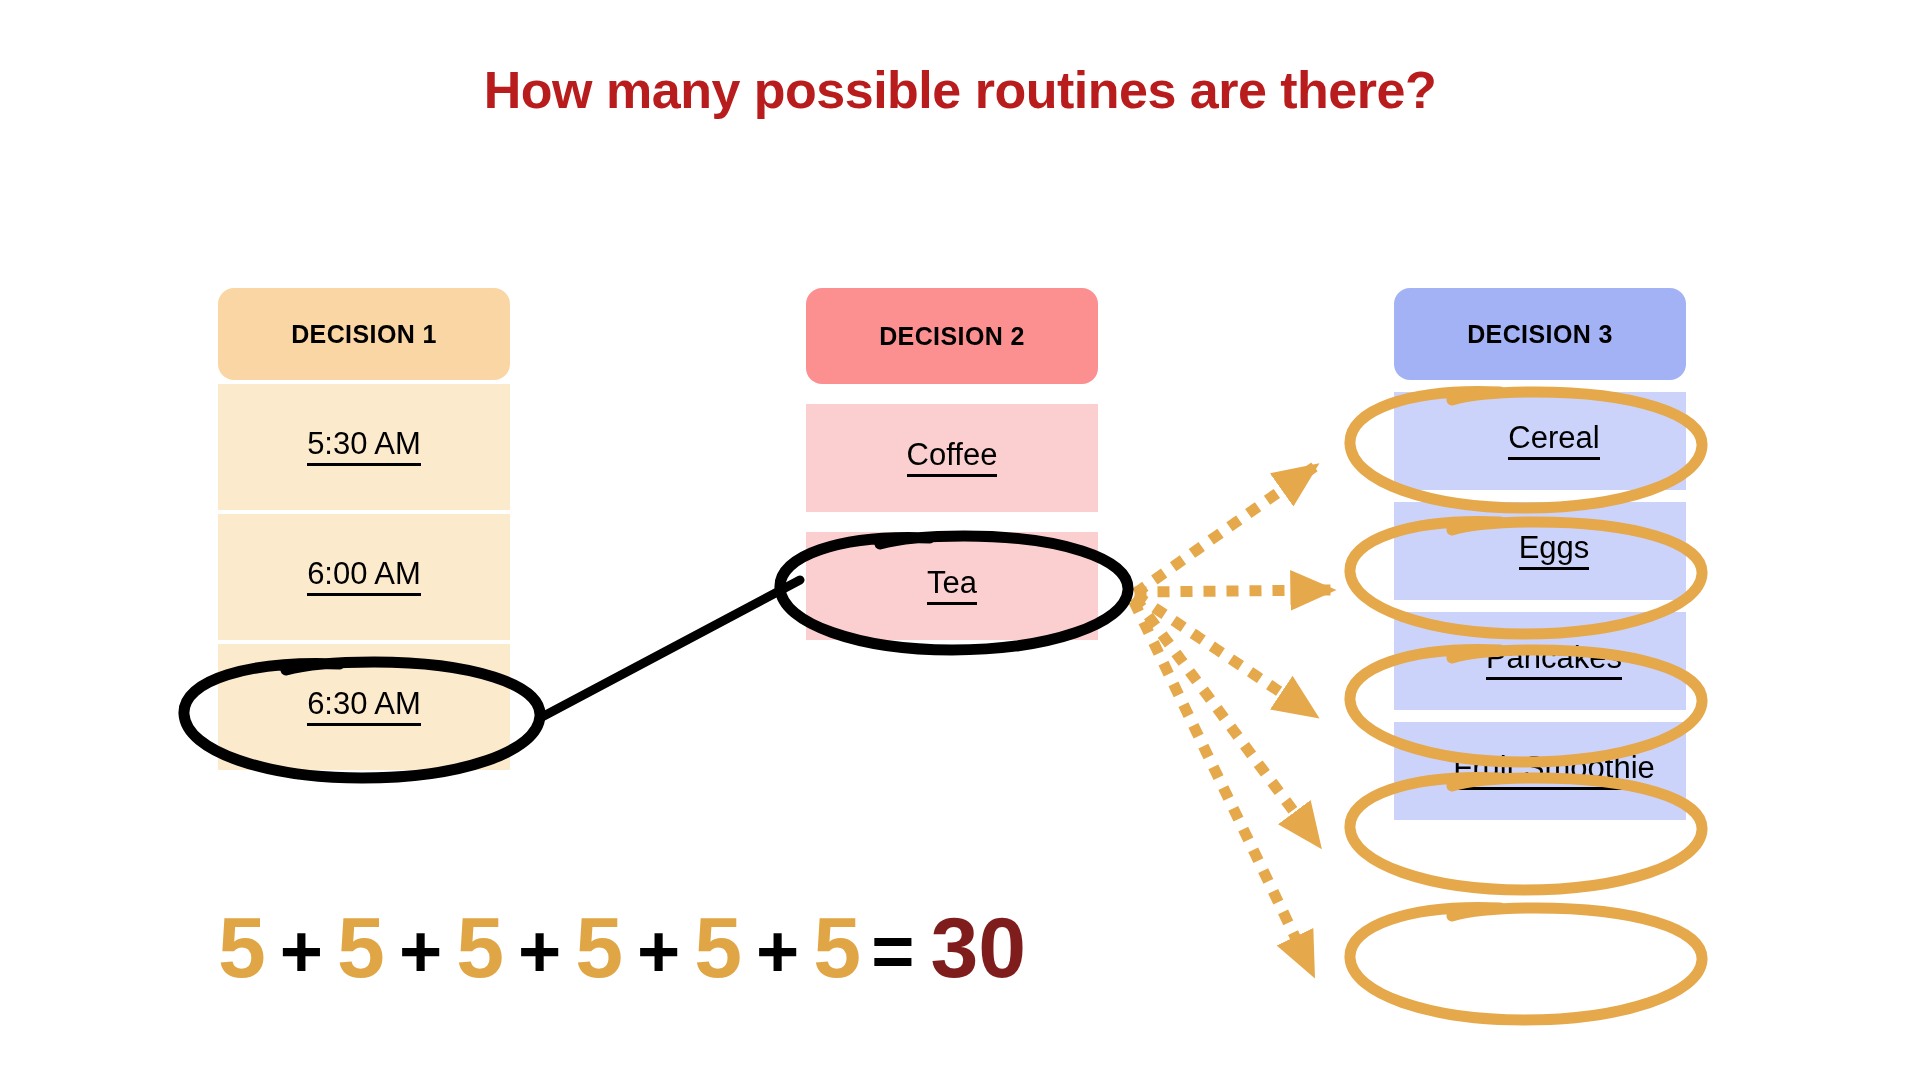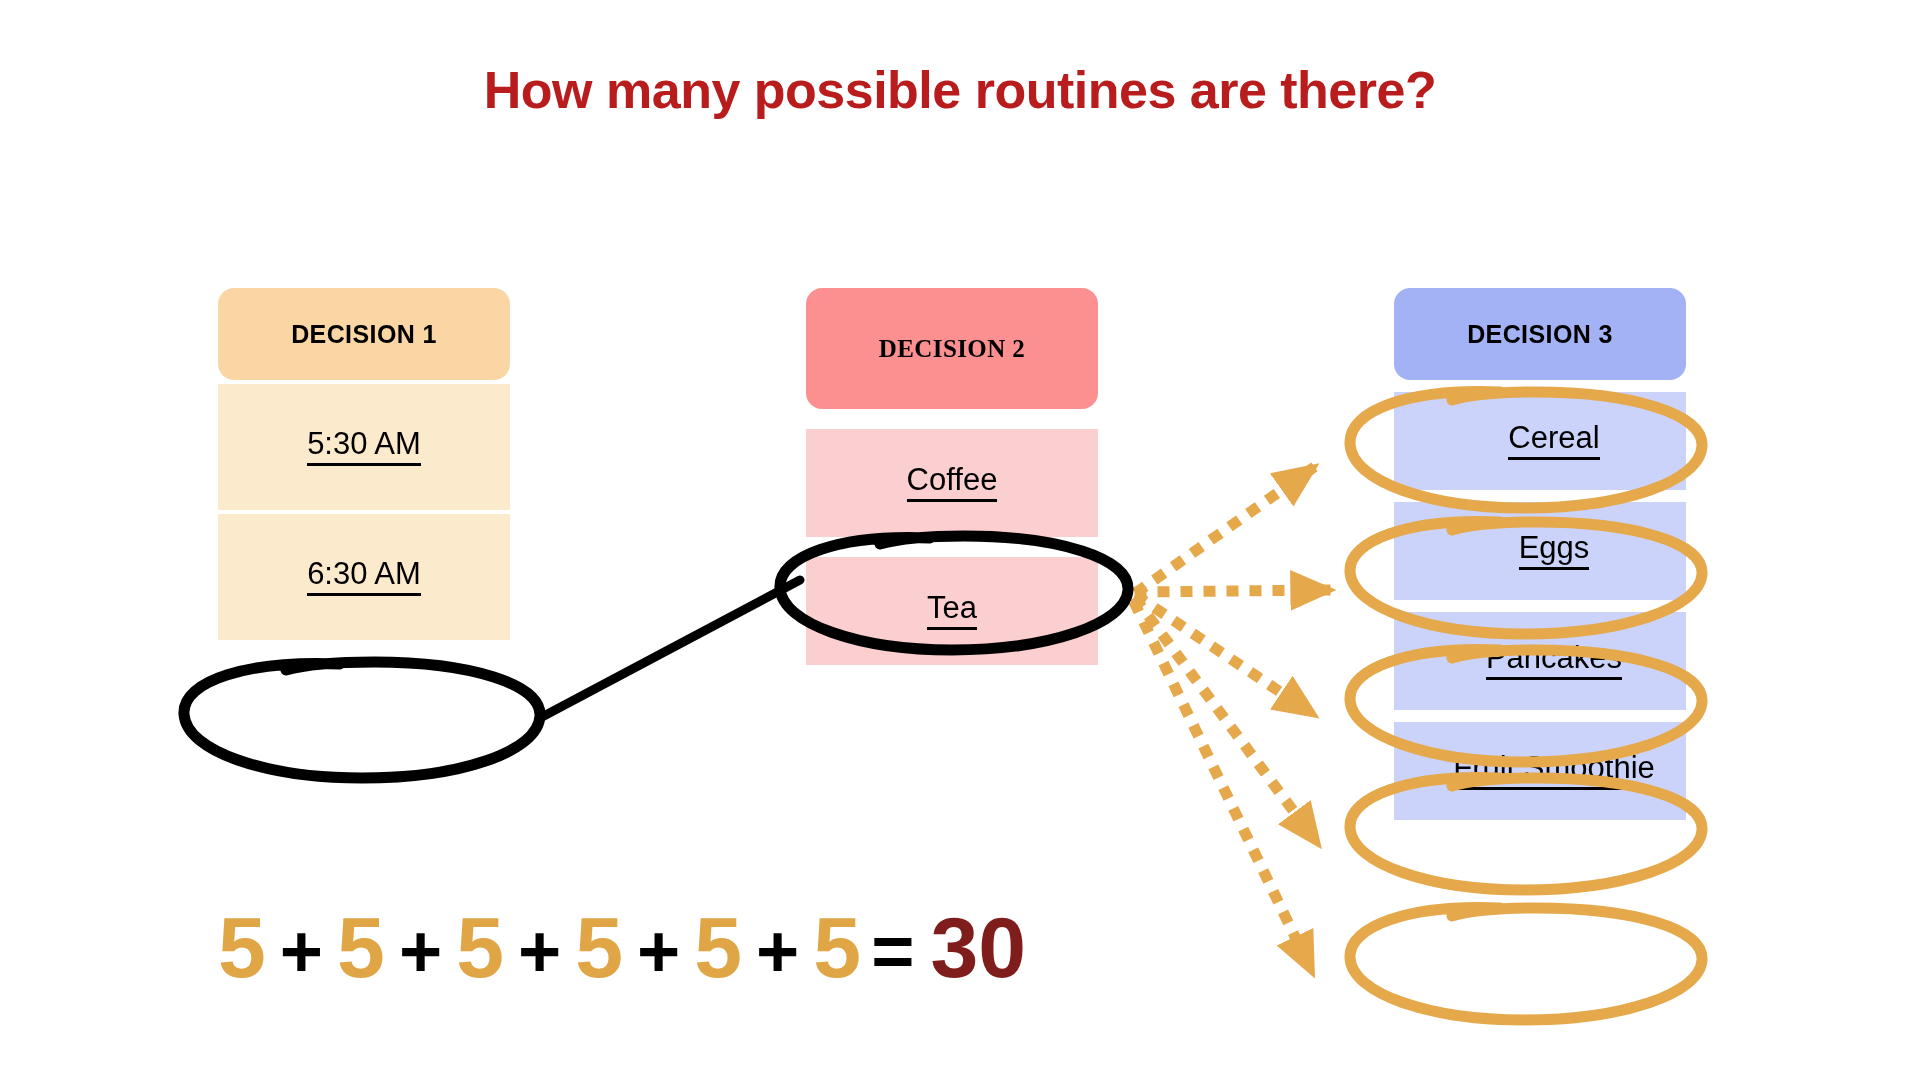--- a/index.html
+++ b/index.html
@@ -66,21 +66,21 @@
   .option .label {
     border-bottom: 3px solid #000;
     padding-bottom: 2px;
     line-height: 1.05;
   }
   #col-1 .option { background: #fceacd; }
   #col-2 .option { background: #fbcfcf; }
   #col-3 .option { background: #ccd3fa; }
 
   
-  #col-2 .col-header { height: 121px; font-family: Liberation Serif, serif; }
+  #col-2 .col-header { height: 96px; }
   #col-2 .option { height: 108px; margin-top: 20px; }
 
   
   #col-3 .option { height: 98px; margin-top: 12px; padding-left: 28px; }
 
   
   #annotations {
     position: absolute;
     left: 0;
     top: 0;
@@ -111,20 +111,23 @@
 
 <div class="title">How many possible routines are there?</div>
 
 <div class="column" id="col-1">
   <div class="col-header">DECISION 1</div>
 
   <div class="option">
     <span class="label">5:30 AM</span>
   </div>
   <div class="option">
+    <span class="label">6:00 AM</span>
+  </div>
+  <div class="option">
     <span class="label">6:30 AM</span>
   </div>
 </div>
 
 <div class="column" id="col-2">
   <div class="col-header">DECISION 2</div>
 
   <div class="option">
     <span class="label">Coffee</span>
   </div>

